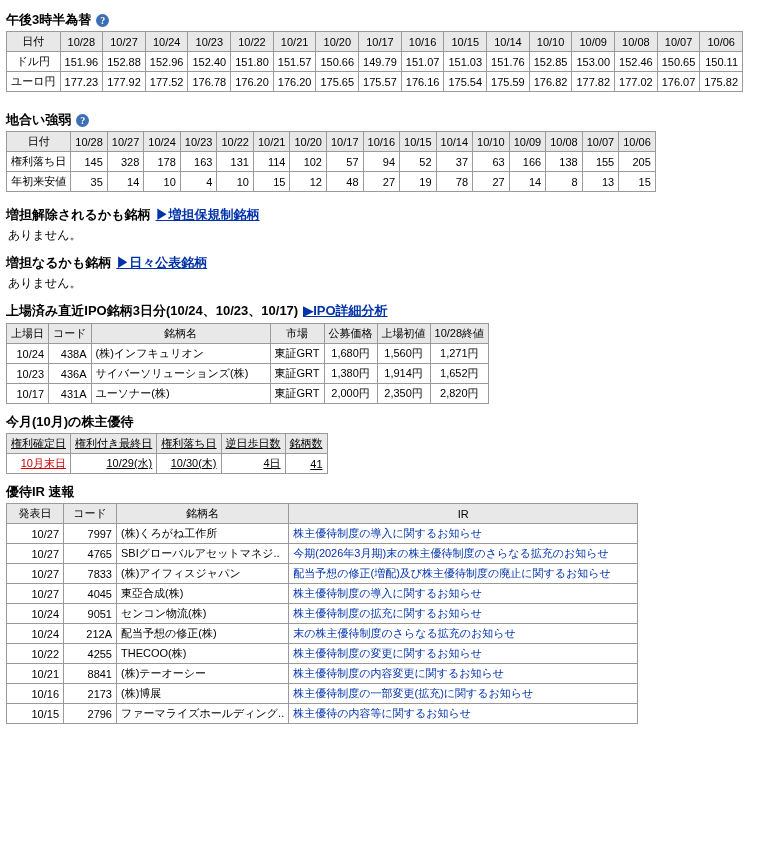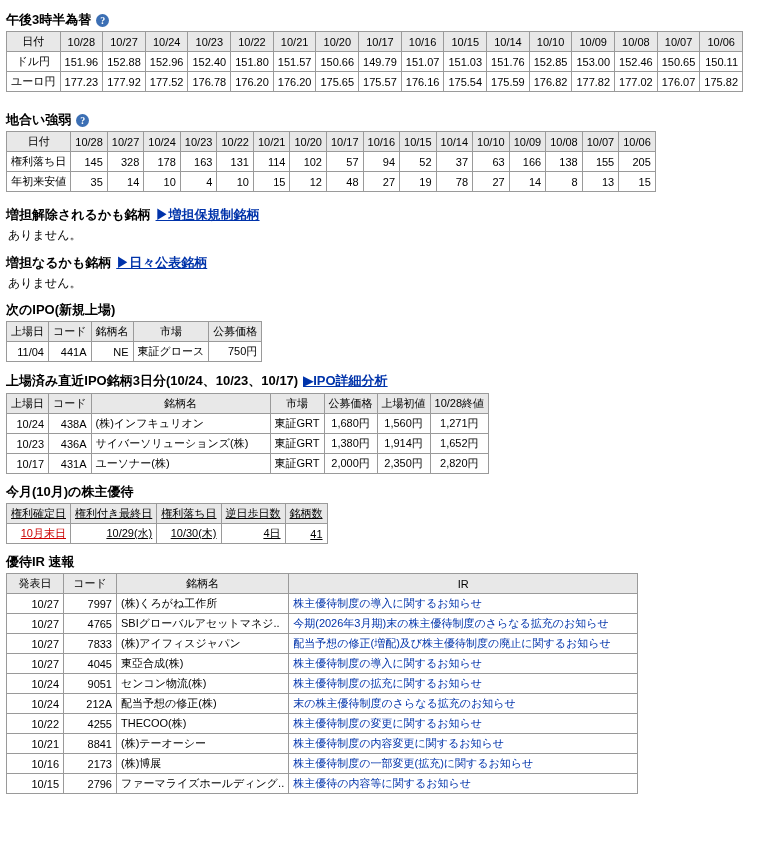--- a/index.html
+++ b/index.html
@@ -245,45 +245,20 @@
   </div>
 
   <div class="blk">
     <div class="section-title">
       <span class="t">増担なるかも銘柄</span>
       <span class="link">▶日々公表銘柄</span>
     </div>
     <div class="note">ありません。</div>
   </div>
 
-  <div class="blk">
-    <div class="section-title">
-      <span class="t">次のIPO(新規上場)</span>
-    </div>
-    <table class="grid ipo-table">
-      <thead>
-        <tr>
-          <th>上場日</th>
-          <th>コード</th>
-          <th>銘柄名</th>
-          <th>市場</th>
-          <th>公募価格</th>
-        </tr>
-      </thead>
-      <tbody>
-        <tr>
-          <td>11/04</td>
-          <td>441A</td>
-          <td>NE</td>
-          <td>東証グロース</td>
-          <td class="price">750円</td>
-        </tr>
-      </tbody>
-    </table>
-  </div>
 
   <div class="blk">
     <div class="section-title">
       <span class="t">上場済み直近IPO銘柄3日分(10/24、10/23、10/17)</span>
       <span class="link">▶IPO詳細分析</span>
     </div>
     <table class="grid done-table">
       <thead>
         <tr>
           <th>上場日</th>

